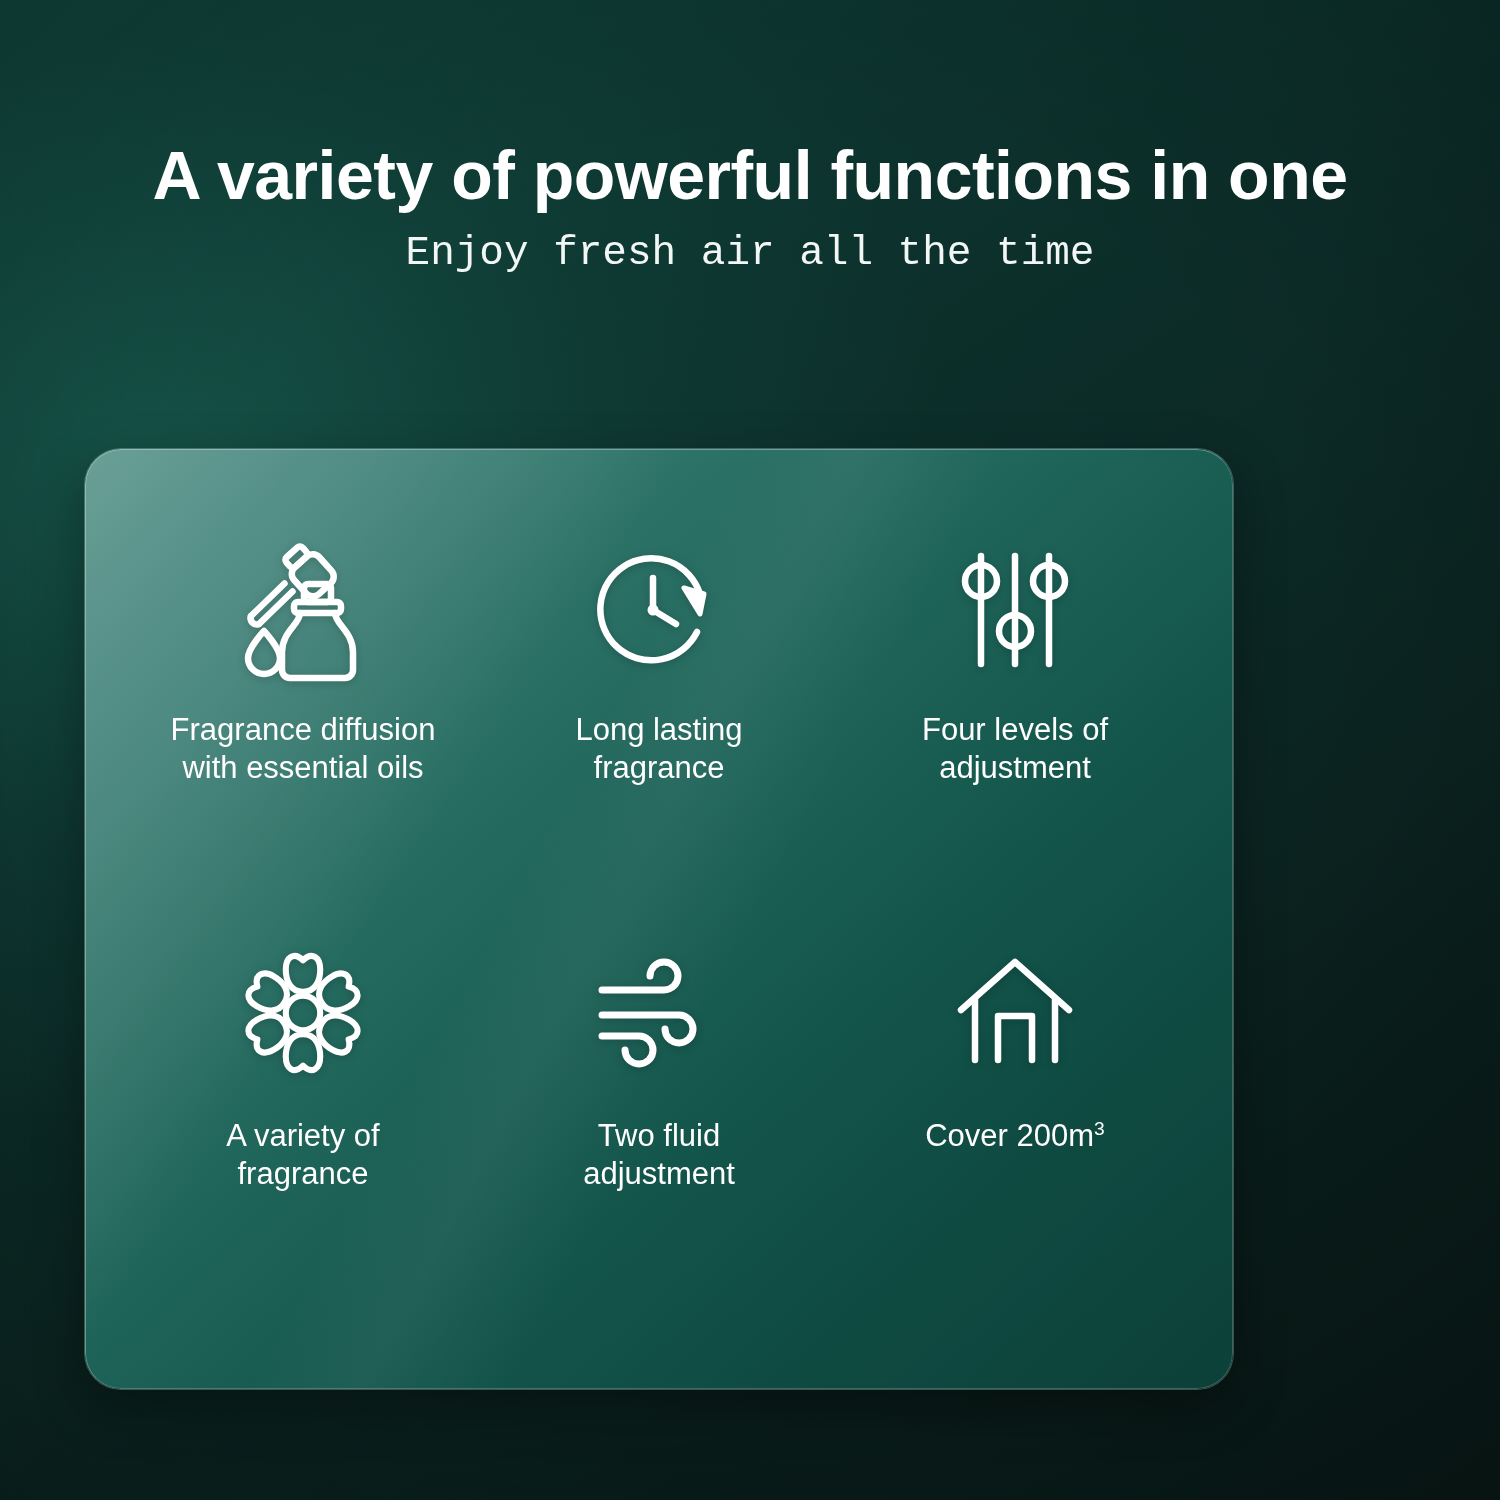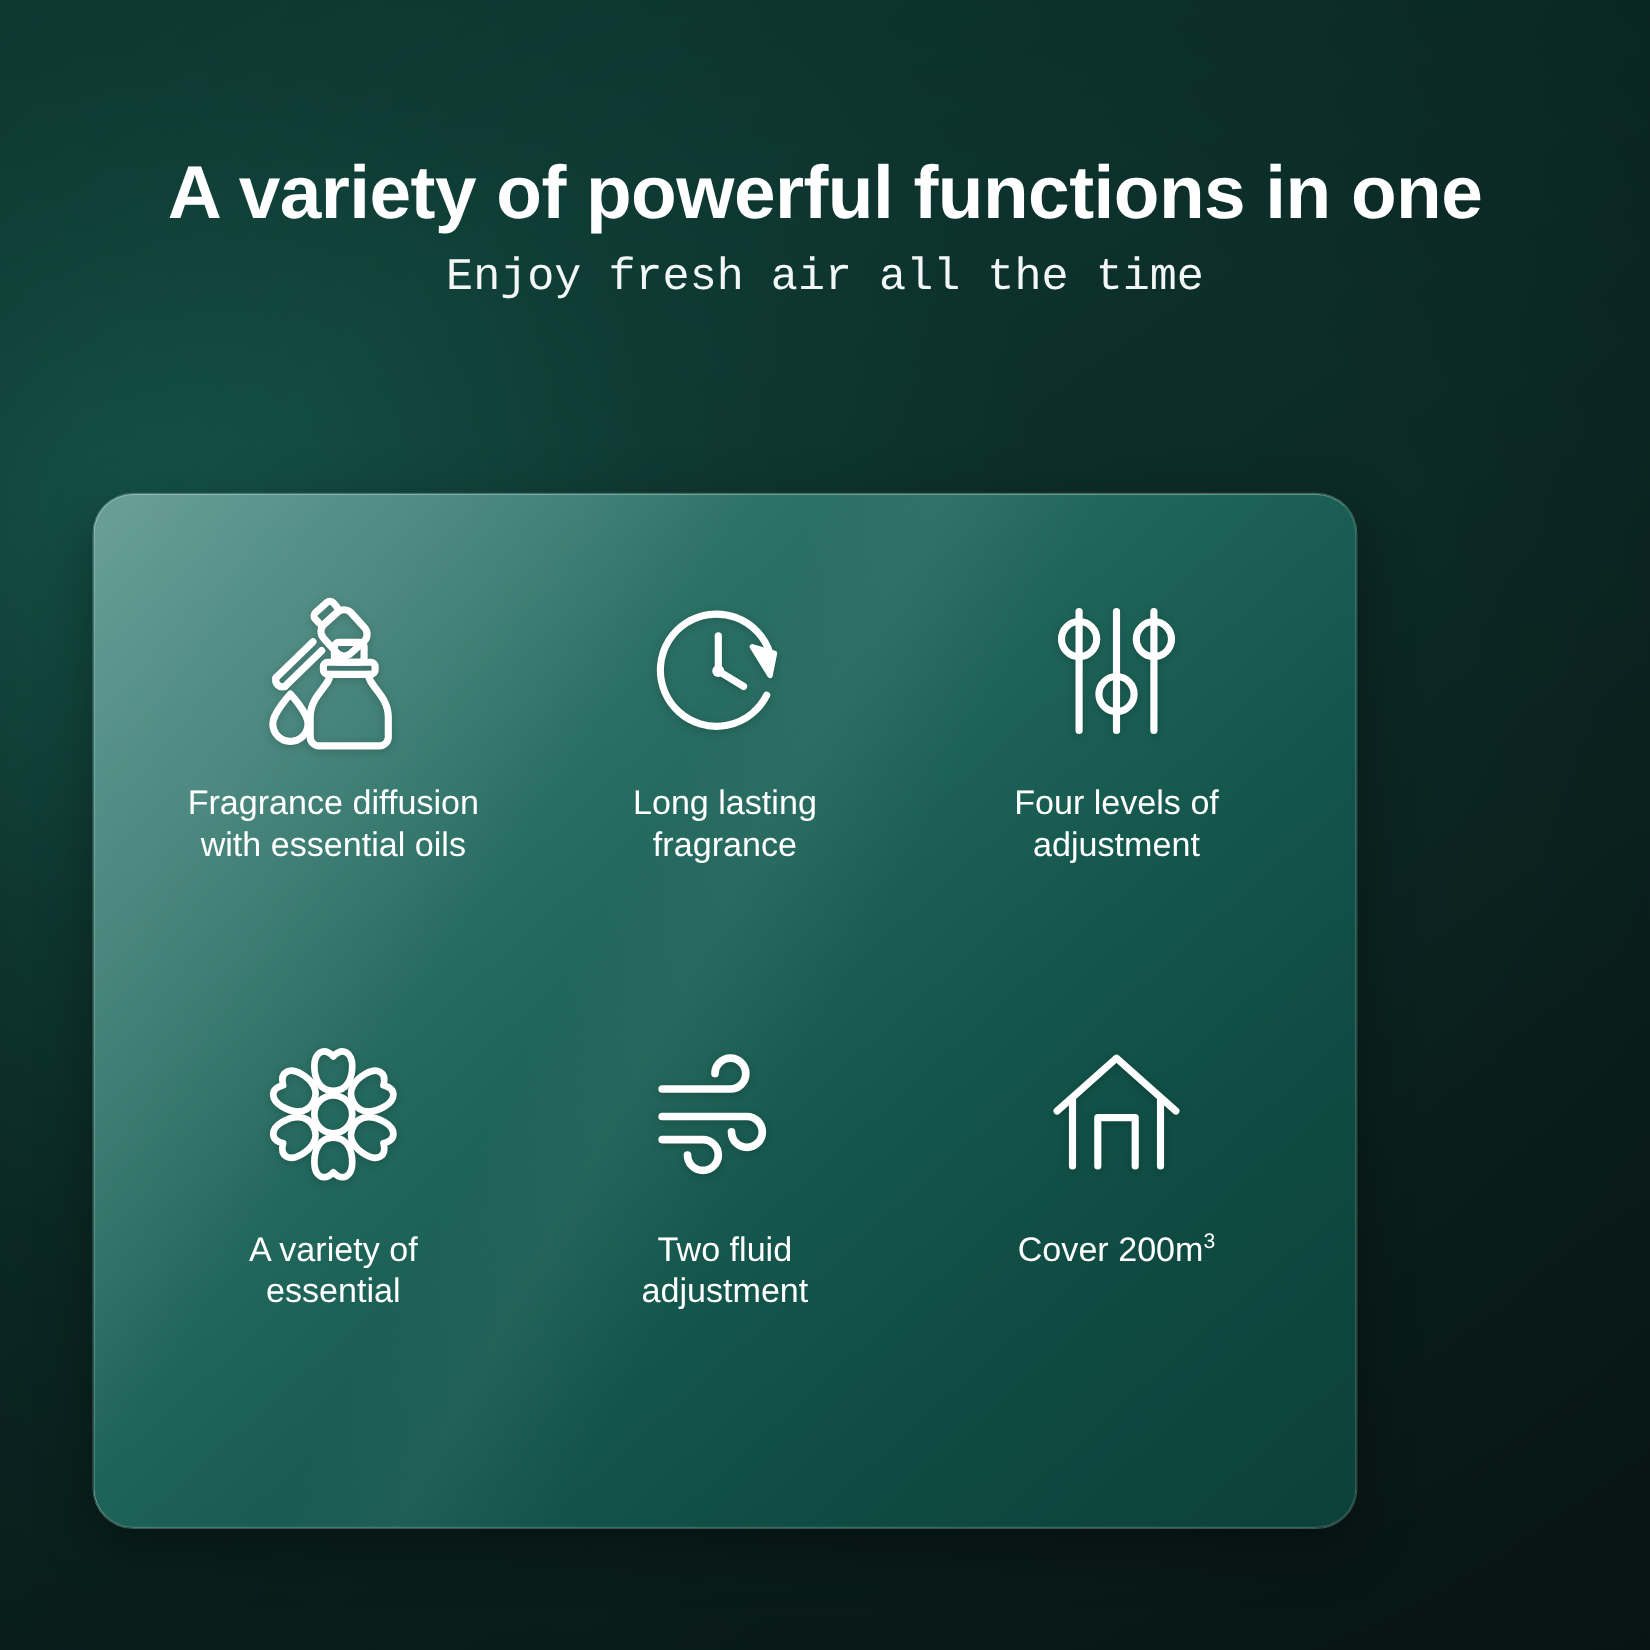--- a/index.html
+++ b/index.html
@@ -258,21 +258,21 @@
               </g>
               <g transform="rotate(300 75 75)">
                 <path d="M75 54 C 62 54 58 42 58 32 C 58 20 66 14 75 23 C 84 14 92 20 92 32 C 92 42 88 54 75 54 Z"></path>
               </g>
             </g>
 
             <circle cx="75" cy="75" r="17"></circle>
           </svg>
         </div>
         <div class="feature-label">A variety of
-essential</div>
+fragrance</div>
       </div>
 
       <div class="feature row2">
         <div class="feature-icon">
           <svg width="150" height="150" viewBox="0 0 150 150" fill="none" stroke="#ffffff" stroke-width="7" stroke-linecap="round" stroke-linejoin="round">
 
             <path d="M18 52 H 80 a 14 14 0 1 0 -14 -14"></path>
 
             <path d="M18 77 H 95 a 14 14 0 1 1 -14 14"></path>
 

